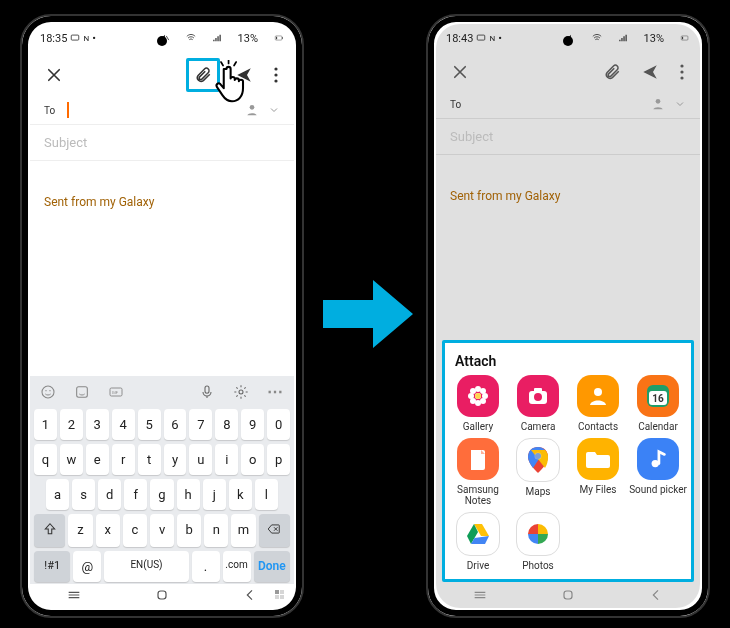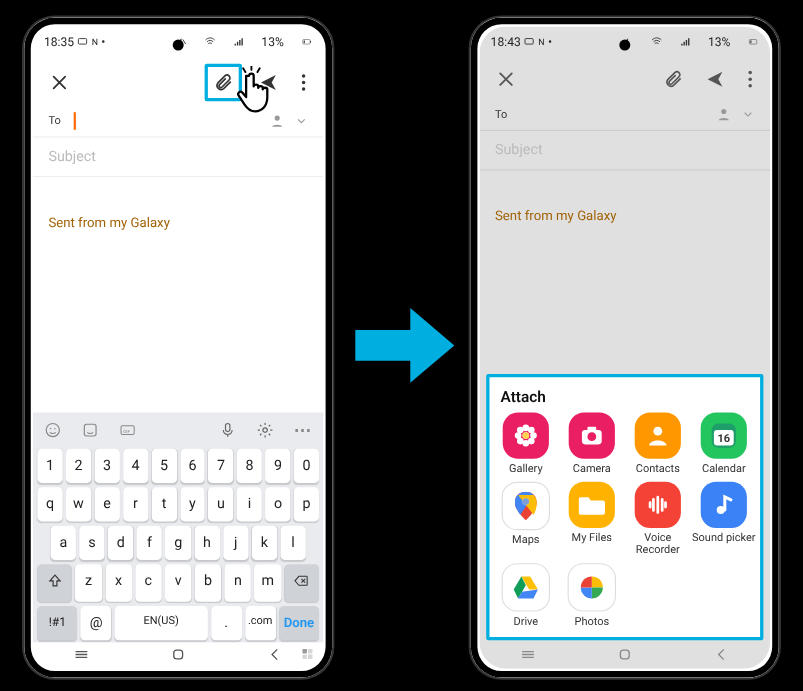--- a/index.html
+++ b/index.html
@@ -21,21 +21,21 @@
     box-shadow: inset 0 0 0 6px #000;
     overflow: hidden;
   }
   .phone-inner {
     position: absolute;
     top: 8px; left: 8px; right: 8px; bottom: 8px;
     border-radius: 24px;
     overflow: hidden;
     background: #fff;
   }
-  #phone-left { left: 20px; top: 14px; }
+  #phone-left { left: 20px; top: 14px; border-radius: 31px; }
   #phone-right { right: 20px; top: 14px; }
   .camera-hole {
     position: absolute;
     top: 12px; left: 50%;
     transform: translateX(-50%);
     width: 10px; height: 10px;
     background: #000;
     border-radius: 50%;
     z-index: 50;
   }
@@ -496,56 +496,59 @@
           <div class="app">
             <div class="aicon" style="background: rgb(255, 152, 0);">
               <svg width="24" height="24" viewBox="0 0 24 24">
                 <circle cx="12" cy="8" r="4" fill="#fff"></circle>
                 <path d="M4 21c1-6 15-6 16 0z" fill="#fff"></path>
               </svg>
             </div>
             <span style="text-align: center; line-height: 1.1;">Contacts</span>
           </div>
           <div class="app">
-            <div class="aicon" style="background: #22c55e;">
+            <div class="aicon" style="background: #f97316;">
               <svg width="26" height="26" viewBox="0 0 26 26">
                 <rect x="2" y="2" width="22" height="22" rx="6" fill="#1e9e6a"></rect>
                 <rect x="4" y="8" width="18" height="14" rx="3" fill="#fff"></rect>
                 <text x="13" y="19" font-size="10" font-weight="700" text-anchor="middle" fill="#333">16</text>
               </svg>
             </div>
             <span style="text-align: center; line-height: 1.1;">Calendar</span>
+          </div>
+          <div class="app">
+            <div class="aicon" style="background: rgb(255, 109, 59);">
+              <svg width="24" height="24" viewBox="0 0 24 24">
+                <rect x="5" y="3" width="14" height="18" rx="2" fill="#fff"></rect>
+                <rect x="5" y="3" width="14" height="18" rx="2" fill="#fff" opacity="0"></rect>
+                <path d="M5 3h10l4 4v14a2 2 0 01-2 2H5z" fill="#fff"></path>
+                <path d="M15 3v4h4" fill="#ffb199"></path>
+              </svg>
+            </div>
+            <span style="text-align: center; line-height: 1.1;">Samsung Notes</span>
           </div>
           <div class="app">
             <div class="aicon" style="background: rgb(255, 255, 255); border: 1px solid rgb(221, 221, 221);">
               <svg width="20" height="26" viewBox="0 0 20 26">
                 <path d="M10 0C4 0 0 4 0 10c0 7 10 16 10 16s10-9 10-16C20 4 16 0 10 0z" fill="#ea4335"></path>
                 <path d="M10 0C4 0 0 4 0 10c0 3 2 7 5 11L17 3c-2-2-4-3-7-3z" fill="#4285f4"></path>
                 <path d="M3 3l14 18c2-3 3-7 3-11 0-3-1-5-3-7z" fill="#fbbc04"></path>
                 <circle cx="10" cy="9" r="3.5" fill="#fff" opacity=".3"></circle>
                 <circle cx="10" cy="9" r="3" fill="#7b9fd6"></circle>
               </svg>
             </div>
             <span style="text-align: center; line-height: 1.1;">Maps</span>
           </div>
           <div class="app">
             <div class="aicon" style="background: rgb(255, 179, 0);">
               <svg width="24" height="20" viewBox="0 0 24 20">
                 <path d="M2 3h7l2 3h11a2 2 0 012 2v9a2 2 0 01-2 2H2a2 2 0 01-2-2V5a2 2 0 012-2z" fill="#fff"></path>
               </svg>
             </div>
             <span style="text-align: center; line-height: 1.1;">My Files</span>
-          </div>
-          <div class="app">
-            <div class="aicon" style="background: rgb(244, 67, 54);">
-              <svg width="24" height="24" viewBox="0 0 24 24">
-                <path d="M5 10v4M8 7v10M12 5v14M16 7v10M19 10v4" stroke="#fff" stroke-width="2.5" stroke-linecap="round"></path>
-              </svg>
-            </div>
-            <span style="text-align: center; line-height: 1.1;">Voice Recorder</span>
           </div>
           <div class="app">
             <div class="aicon" style="background: rgb(59, 130, 246);">
               <svg width="22" height="22" viewBox="0 0 24 24">
                 <circle cx="9" cy="17" r="4" fill="#fff"></circle>
                 <path d="M13 17V4l6 3" stroke="#fff" stroke-width="3" fill="none" stroke-linecap="round"></path>
               </svg>
             </div>
             <span style="text-align: center; line-height: 1.1;">Sound picker</span>
           </div>

